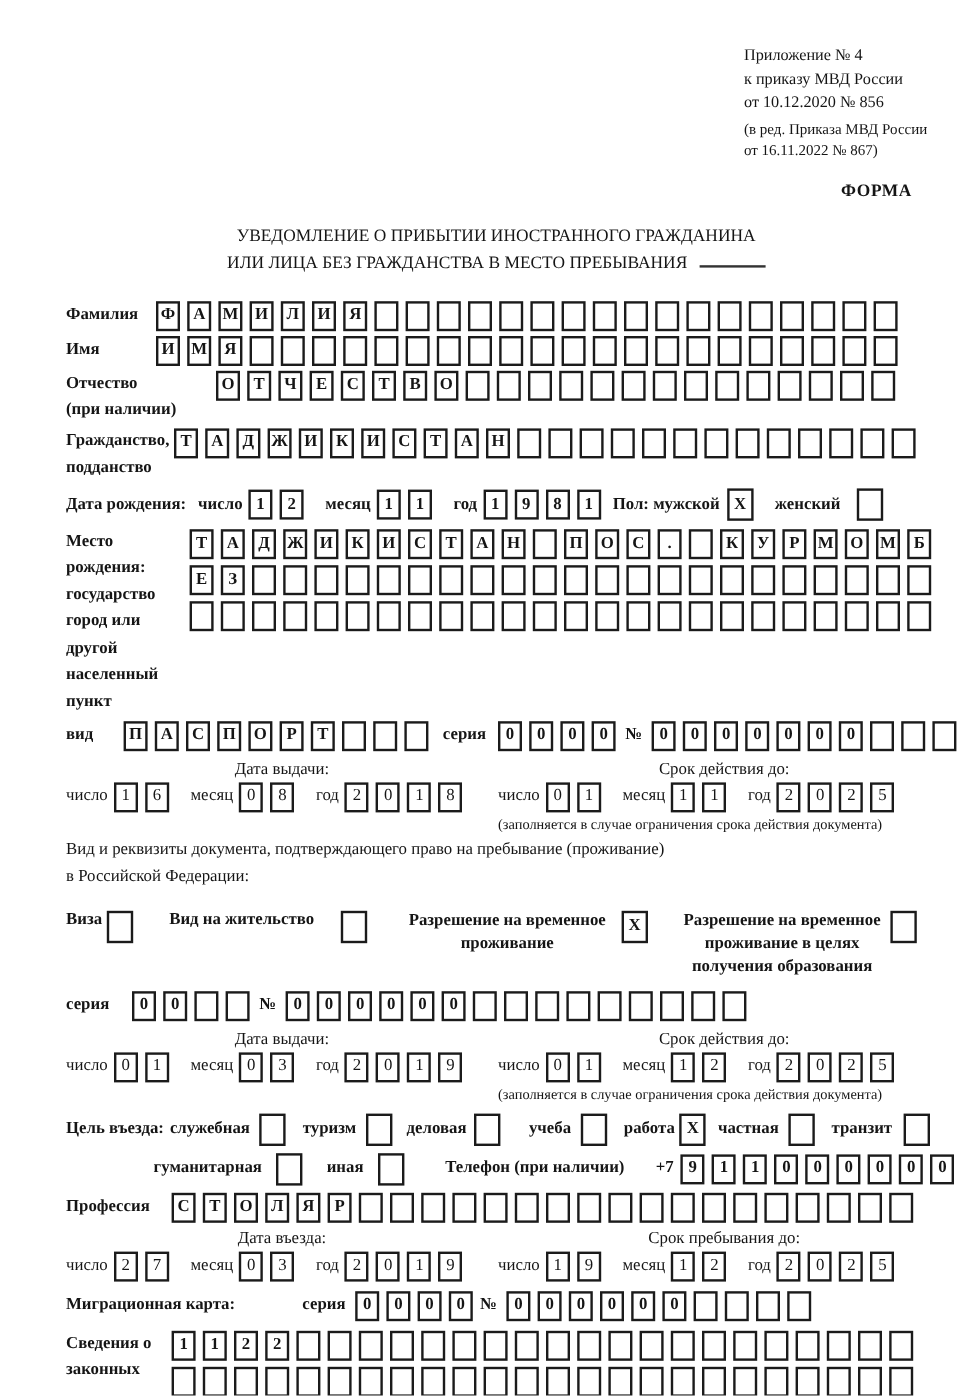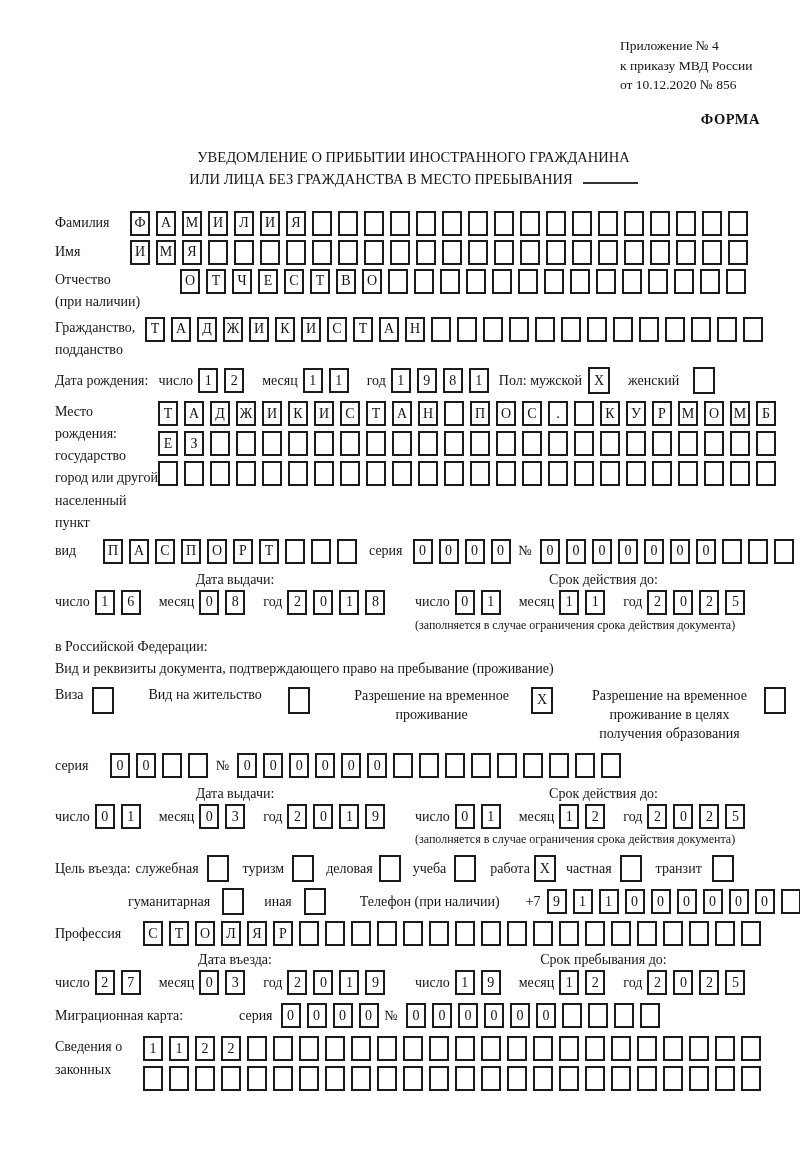--- a/index.html
+++ b/index.html
@@ -5,21 +5,21 @@
   html,body{margin:0;padding:0;background:#fff;}
   body{width:800px;height:1163px;overflow:hidden;color:#151515;
        font-family:"Liberation Serif","DejaVu Serif",serif;font-size:14px;}
   .page{padding:36px 8px 0 55px;position:relative;}
   .hdr{margin-left:565px;font-size:13.5px;line-height:1.45;}
   .hdr .amend{font-size:12.5px;margin-top:5px;line-height:1.4;}
   .forma{font-weight:bold;font-size:14.5px;text-align:right;padding-right:32px;margin-top:16px;letter-spacing:.5px;}
   .title{font-weight:normal;font-size:14.5px;text-align:center;margin-top:18px;line-height:1.55;margin-left:-20px;}
   .blank{display:inline-block;width:55px;border-bottom:2px solid #333;margin-left:10px;vertical-align:baseline;}
   .sec{font-weight:bold;font-size:13.5px;text-align:center;margin-top:22px;margin-left:-30px;white-space:nowrap;}
-  .row{display:flex;align-items:center;margin-top:4px;}
+  .row{display:flex;align-items:center;margin-top:4px;font-weight:bold;}
   .row.top{align-items:flex-start;}
   .lbl{flex:none;}
   .lblcol{flex:none;line-height:1.58;}
   .cells{display:inline-flex;flex:none;}
   .cell{box-sizing:border-box;flex:none;display:inline-flex;align-items:center;justify-content:center;
         width:20px;height:25px;border:2px solid #1b1b1b;margin-right:6px;font-size:14px;background:#fff;}
   .cell.cb{width:22px;height:27px;}
   .stack .cells{display:flex;margin-bottom:5px;}
   .dg{display:flex;align-items:center;}
   .dg .dl{margin-right:5px;}
@@ -35,20 +35,24 @@
 </style>
 </head>
 <body>
 
 <div class="page">
 
   <div class="hdr">
     <div>Приложение № 4</div>
     <div>к приказу МВД России</div>
     <div>от 10.12.2020 № 856</div>
+    <div class="amend">
+      <div>(в ред. Приказа МВД России</div>
+      <div>от 16.11.2022 № 867)</div>
+    </div>
   </div>
   <div class="forma">ФОРМА</div>
 
   <div class="title">
     <div>УВЕДОМЛЕНИЕ О ПРИБЫТИИ ИНОСТРАННОГО ГРАЖДАНИНА</div>
     <div>
       <span>ИЛИ ЛИЦА БЕЗ ГРАЖДАНСТВА В МЕСТО ПРЕБЫВАНИЯ</span><span class="blank"></span>
     </div>
   </div>
 
@@ -372,24 +376,24 @@
             <span class="cell">2</span>
             <span class="cell">0</span>
             <span class="cell">2</span>
             <span class="cell">5</span>
           </span>
       </div>
       <div class="note">(заполняется в случае ограничения срока действия документа)</div>
     </div>
   </div>
 
+  <div style="margin-top:6px;">Вид и реквизиты документа, подтверждающего право на пребывание (проживание)</div>
   <div style="margin-top:6px;">в Российской Федерации:</div>
-  <div style="margin-top:6px;">Вид и реквизиты документа, подтверждающего право на пребывание (проживание)</div>
-
-  <div class="row top" style="margin-top:10px;justify-content:space-between;">
+
+  <div class="row top" style="margin-top:20px;">
     <span class="lbl">Виза</span>
     <span class="cell cb" style="margin-left:4px;"></span>
     <span class="lbl" style="margin-left:24px;">Вид на жительство</span>
     <span class="cell cb" style="margin-left:22px;"></span>
     <div class="ctr" style="width:178px;margin-left:22px;">
       <div>Разрешение на временное</div>
       <div>проживание</div>
     </div>
     <span class="cell cb" style="margin-left:6px;">X</span>
     <div class="ctr" style="width:180px;margin-left:16px;">
@@ -477,21 +481,21 @@
   </div>
 
   <div class="row" style="margin-top:8px;">
     <span class="lbl">Цель въезда:</span>
     <span class="lbl" style="margin-left:5px;">служебная</span>
     <span class="cell cb" style="margin-left:8px;"></span>
     <span class="lbl" style="margin-left:8px;">туризм</span>
     <span class="cell cb" style="margin-left:8px;"></span>
     <span class="lbl" style="margin-left:6px;">деловая</span>
     <span class="cell cb" style="margin-left:6px;"></span>
-    <span class="lbl" style="margin-left:6px;">учеба</span>
+    <span class="lbl" style="margin-left:18px;">учеба</span>
     <span class="cell cb" style="margin-left:8px;"></span>
     <span class="lbl" style="margin-left:8px;">работа</span>
     <span class="cell cb" style="margin-left:4px;">X</span>
     <span class="lbl" style="margin-left:4px;">частная</span>
     <span class="cell cb" style="margin-left:8px;"></span>
     <span class="lbl" style="margin-left:8px;">транзит</span>
     <span class="cell cb" style="margin-left:10px;"></span>
   </div>
 
   <div class="row" style="margin-top:6px;">

